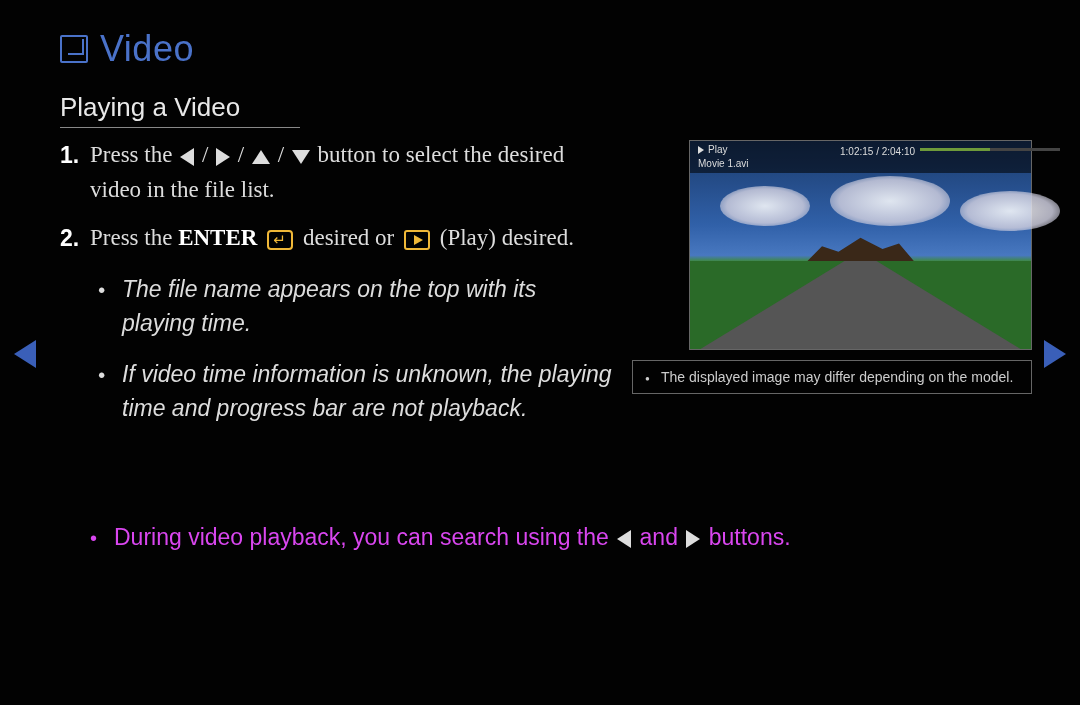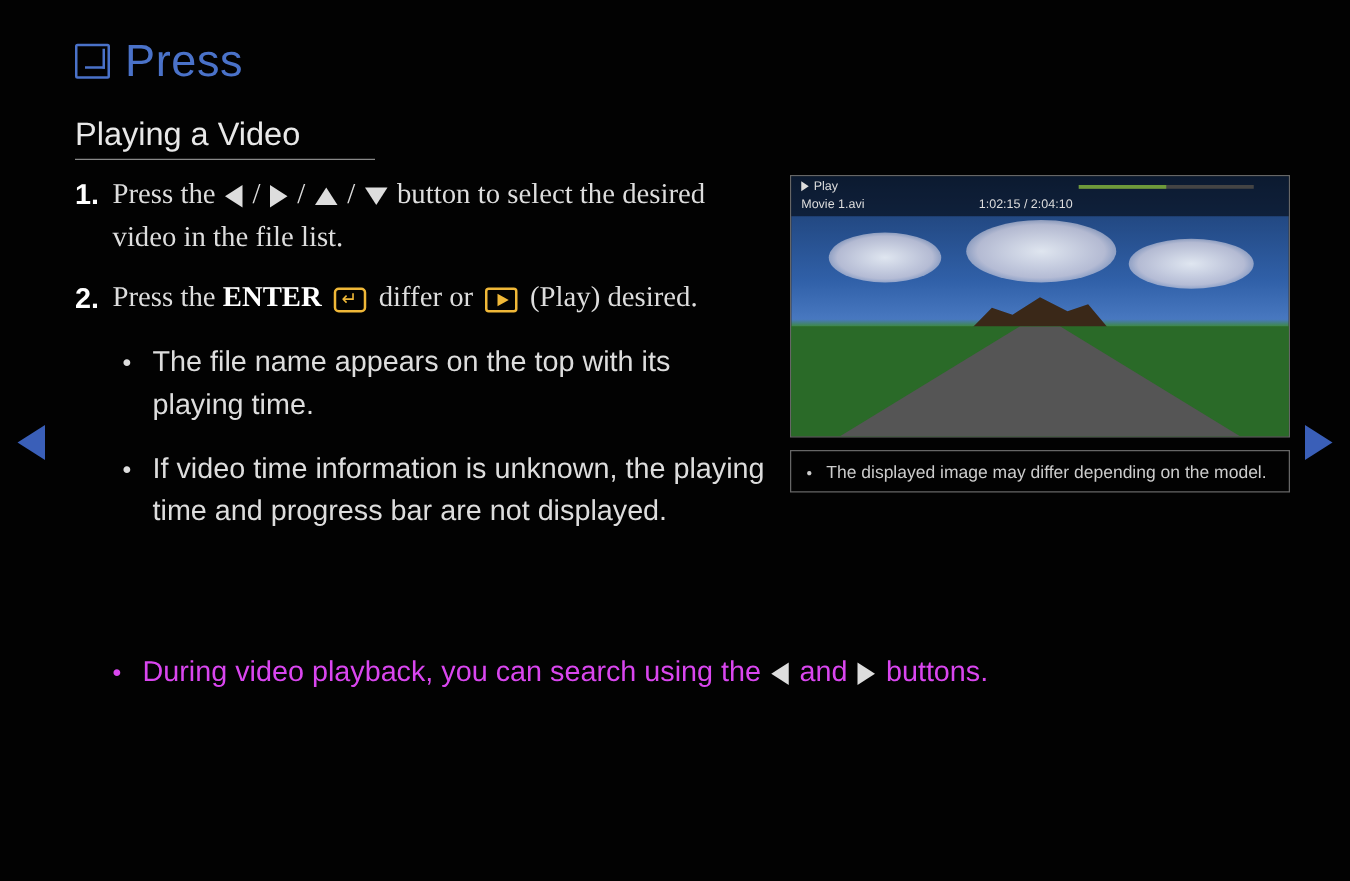--- a/index.html
+++ b/index.html
@@ -8,95 +8,95 @@
   .header { position: absolute; top: 28px; left: 60px; display: flex; align-items: center; }
   .header-icon { width: 28px; height: 28px; border: 2px solid #4a72c9; border-radius: 2px; margin-right: 12px; position: relative; }
   .header-icon::after { content: ""; position: absolute; top: 2px; right: 2px; width: 14px; height: 14px; border-right: 2px solid #4a72c9; border-bottom: 2px solid #4a72c9; }
   .title { font-size: 36px; color: #4a72c9; font-weight: 400; letter-spacing: 0.5px; }
   .subtitle { position: absolute; top: 92px; left: 60px; font-size: 26px; color: #e8e8e8; border-bottom: 1px solid #888; padding-bottom: 4px; width: 240px; }
   .content { position: absolute; top: 138px; left: 60px; width: 555px; font-size: 23px; line-height: 1.5; color: #ddd; font-weight: 300; }
   .step { margin-bottom: 14px; display: flex; }
   .step-num { width: 30px; flex-shrink: 0; font-weight: bold; color: #fff; }
   .step-text { flex: 1; font-family: Liberation Serif, serif; }
   .bullets { margin-top: 16px; }
-  .bullet { margin-bottom: 16px; display: flex; padding-left: 38px; }
+  .bullet { margin-bottom: 16px; display: flex; padding-left: 38px; font-style: italic; }
   .bullet .dot { width: 24px; flex-shrink: 0; }
   .bullet .dot::before { content: "•"; font-size: 20px; }
   .bullet .btext { flex: 1; }
   .bullet-wide { position: absolute; top: 520px; left: 90px; width: 940px; font-size: 23px; line-height: 1.5; color: #d946ef; font-weight: 300; display: flex; }
   .bullet-wide .dot { width: 24px; flex-shrink: 0; }
   .bullet-wide .dot::before { content: "•"; font-size: 20px; }
   .strong { font-weight: bold; color: #fff; }
   .tri-l, .tri-r, .tri-u, .tri-d { display: inline-block; width: 0; height: 0; vertical-align: middle; margin: 0 2px; }
   .tri-l { border-top: 9px solid transparent; border-bottom: 9px solid transparent; border-right: 14px solid #ddd; }
   .tri-r { border-top: 9px solid transparent; border-bottom: 9px solid transparent; border-left: 14px solid #ddd; }
   .tri-u { border-left: 9px solid transparent; border-right: 9px solid transparent; border-bottom: 14px solid #ddd; }
   .tri-d { border-left: 9px solid transparent; border-right: 9px solid transparent; border-top: 14px solid #ddd; }
   .enter-icon { display: inline-block; width: 26px; height: 20px; border: 2px solid #f0b838; border-radius: 4px; vertical-align: middle; position: relative; margin: 0 4px; }
   .enter-icon::after { content: "↵"; position: absolute; top: -3px; left: 4px; font-size: 15px; color: #f0b838; }
   .play-icon { display: inline-block; width: 26px; height: 20px; border: 2px solid #f0b838; border-radius: 3px; vertical-align: middle; position: relative; margin: 0 4px; }
   .play-icon::after { content: ""; position: absolute; left: 8px; top: 3px; width: 0; height: 0; border-top: 5px solid transparent; border-bottom: 5px solid transparent; border-left: 9px solid #f0b838; }
   .nav-left { position: absolute; left: 14px; top: 340px; width: 0; height: 0; border-top: 14px solid transparent; border-bottom: 14px solid transparent; border-right: 22px solid #3a5fb8; cursor: pointer; }
   .nav-right { position: absolute; right: 14px; top: 340px; width: 0; height: 0; border-top: 14px solid transparent; border-bottom: 14px solid transparent; border-left: 22px solid #3a5fb8; cursor: pointer; }
-  .preview { position: absolute; top: 140px; right: 48px; width: 400px; height: 210px; background: linear-gradient(to bottom, #1a3a6b 0%, #3060a8 40%, #4878c0 55%, #3d8a3a 58%, #2a6a28 100%); border: 1px solid #666; }
+  .preview { position: absolute; top: 140px; right: 48px; width: 343px; height: 210px; background: linear-gradient(to bottom, #1a3a6b 0%, #3060a8 40%, #4878c0 55%, #3d8a3a 58%, #2a6a28 100%); border: 1px solid #666; }
   .preview-bar { position: absolute; top: 0; left: 0; right: 0; height: 32px; background: rgba(0,0,0,0.55); font-size: 10px; color: #ddd; }
   .pb-play { position: absolute; top: 3px; left: 8px; }
   .pb-play-tri { display: inline-block; width: 0; height: 0; border-top: 4px solid transparent; border-bottom: 4px solid transparent; border-left: 6px solid #ddd; vertical-align: middle; margin-right: 4px; }
-  .pb-time { position: absolute; top: 17px; left: 150px; }
+  .pb-time { position: absolute; top: 5px; left: 150px; }
   .pb-progress { position: absolute; top: 7px; left: 230px; width: 140px; height: 3px; background: #444; }
   .pb-progress-fill { width: 50%; height: 100%; background: #6e9a3a; }
   .pb-file { position: absolute; top: 17px; left: 8px; }
   .preview-road { position: absolute; bottom: 0; left: 0; right: 0; height: 88px; background: linear-gradient(to bottom, #2a6a28 0%, #2a6a28 100%); }
   .preview-road::before { content: ""; position: absolute; left: 50%; transform: translateX(-50%); bottom: 0; width: 320px; height: 88px; background: #555; clip-path: polygon(45% 0, 55% 0, 100% 100%, 0 100%); }
   .preview-mountain { position: absolute; bottom: 86px; left: 50%; transform: translateX(-50%); width: 110px; height: 28px; background: #3a2818; clip-path: polygon(0 100%, 15% 40%, 30% 60%, 50% 10%, 70% 50%, 85% 30%, 100% 100%); }
   .preview-clouds { position: absolute; top: 35px; left: 20px; right: 20px; height: 70px; }
   .cl { position: absolute; background: radial-gradient(ellipse at center, #fff 0%, #ccd 60%, rgba(200,200,220,0) 100%); border-radius: 50%; opacity: 0.85; }
   .note-box { position: absolute; top: 360px; right: 48px; width: 400px; border: 1px solid #666; padding: 8px 12px; font-size: 14px; color: #ccc; display: flex; }
   .note-box .nb-dot { width: 16px; flex-shrink: 0; }
   .note-box .nb-dot::before { content: "●"; font-size: 8px; position: relative; top: -1px; }
   .footer { position: absolute; bottom: 18px; left: 0; right: 0; text-align: center; font-size: 12px; color: #888; }
 </style>
 </head>
 <body>
 <div class="page">
 
 <div class="header">
   <span class="header-icon"></span>
-  <span class="title">Press</span>
+  <span class="title">Video</span>
 </div>
 
 <div class="subtitle">Playing a Video</div>
 
 <div class="content">
   <div class="step">
     <div class="step-num strong">1.</div>
     <div class="step-text">
       <span>Press the </span>
       <span class="tri-l"></span><span> / </span><span class="tri-r"></span><span> / </span><span class="tri-u"></span><span> / </span><span class="tri-d"></span>
       <span> button to select the desired video in the file list.</span>
     </div>
   </div>
   <div class="step">
     <div class="step-num strong">2.</div>
     <div class="step-text">
       <span>Press the </span><span class="strong">ENTER</span>
       <span class="enter-icon"></span>
-      <span> differ or </span>
+      <span> desired or </span>
       <span class="play-icon"></span>
       <span> (Play) desired.</span>
     </div>
   </div>
   <div class="bullets">
     <div class="bullet">
       <div class="dot"></div>
       <div class="btext">The file name appears on the top with its playing time.</div>
     </div>
     <div class="bullet">
       <div class="dot"></div>
-      <div class="btext">If video time information is unknown, the playing time and progress bar are not displayed.</div>
+      <div class="btext">If video time information is unknown, the playing time and progress bar are not playback.</div>
     </div>
   </div>
 </div>
 
 <div class="bullet-wide">
   <div class="dot"></div>
   <div class="btext">
     <span>During video playback, you can search using the </span><span class="tri-l"></span><span> and </span><span class="tri-r"></span><span> buttons.</span>
   </div>
 </div>

